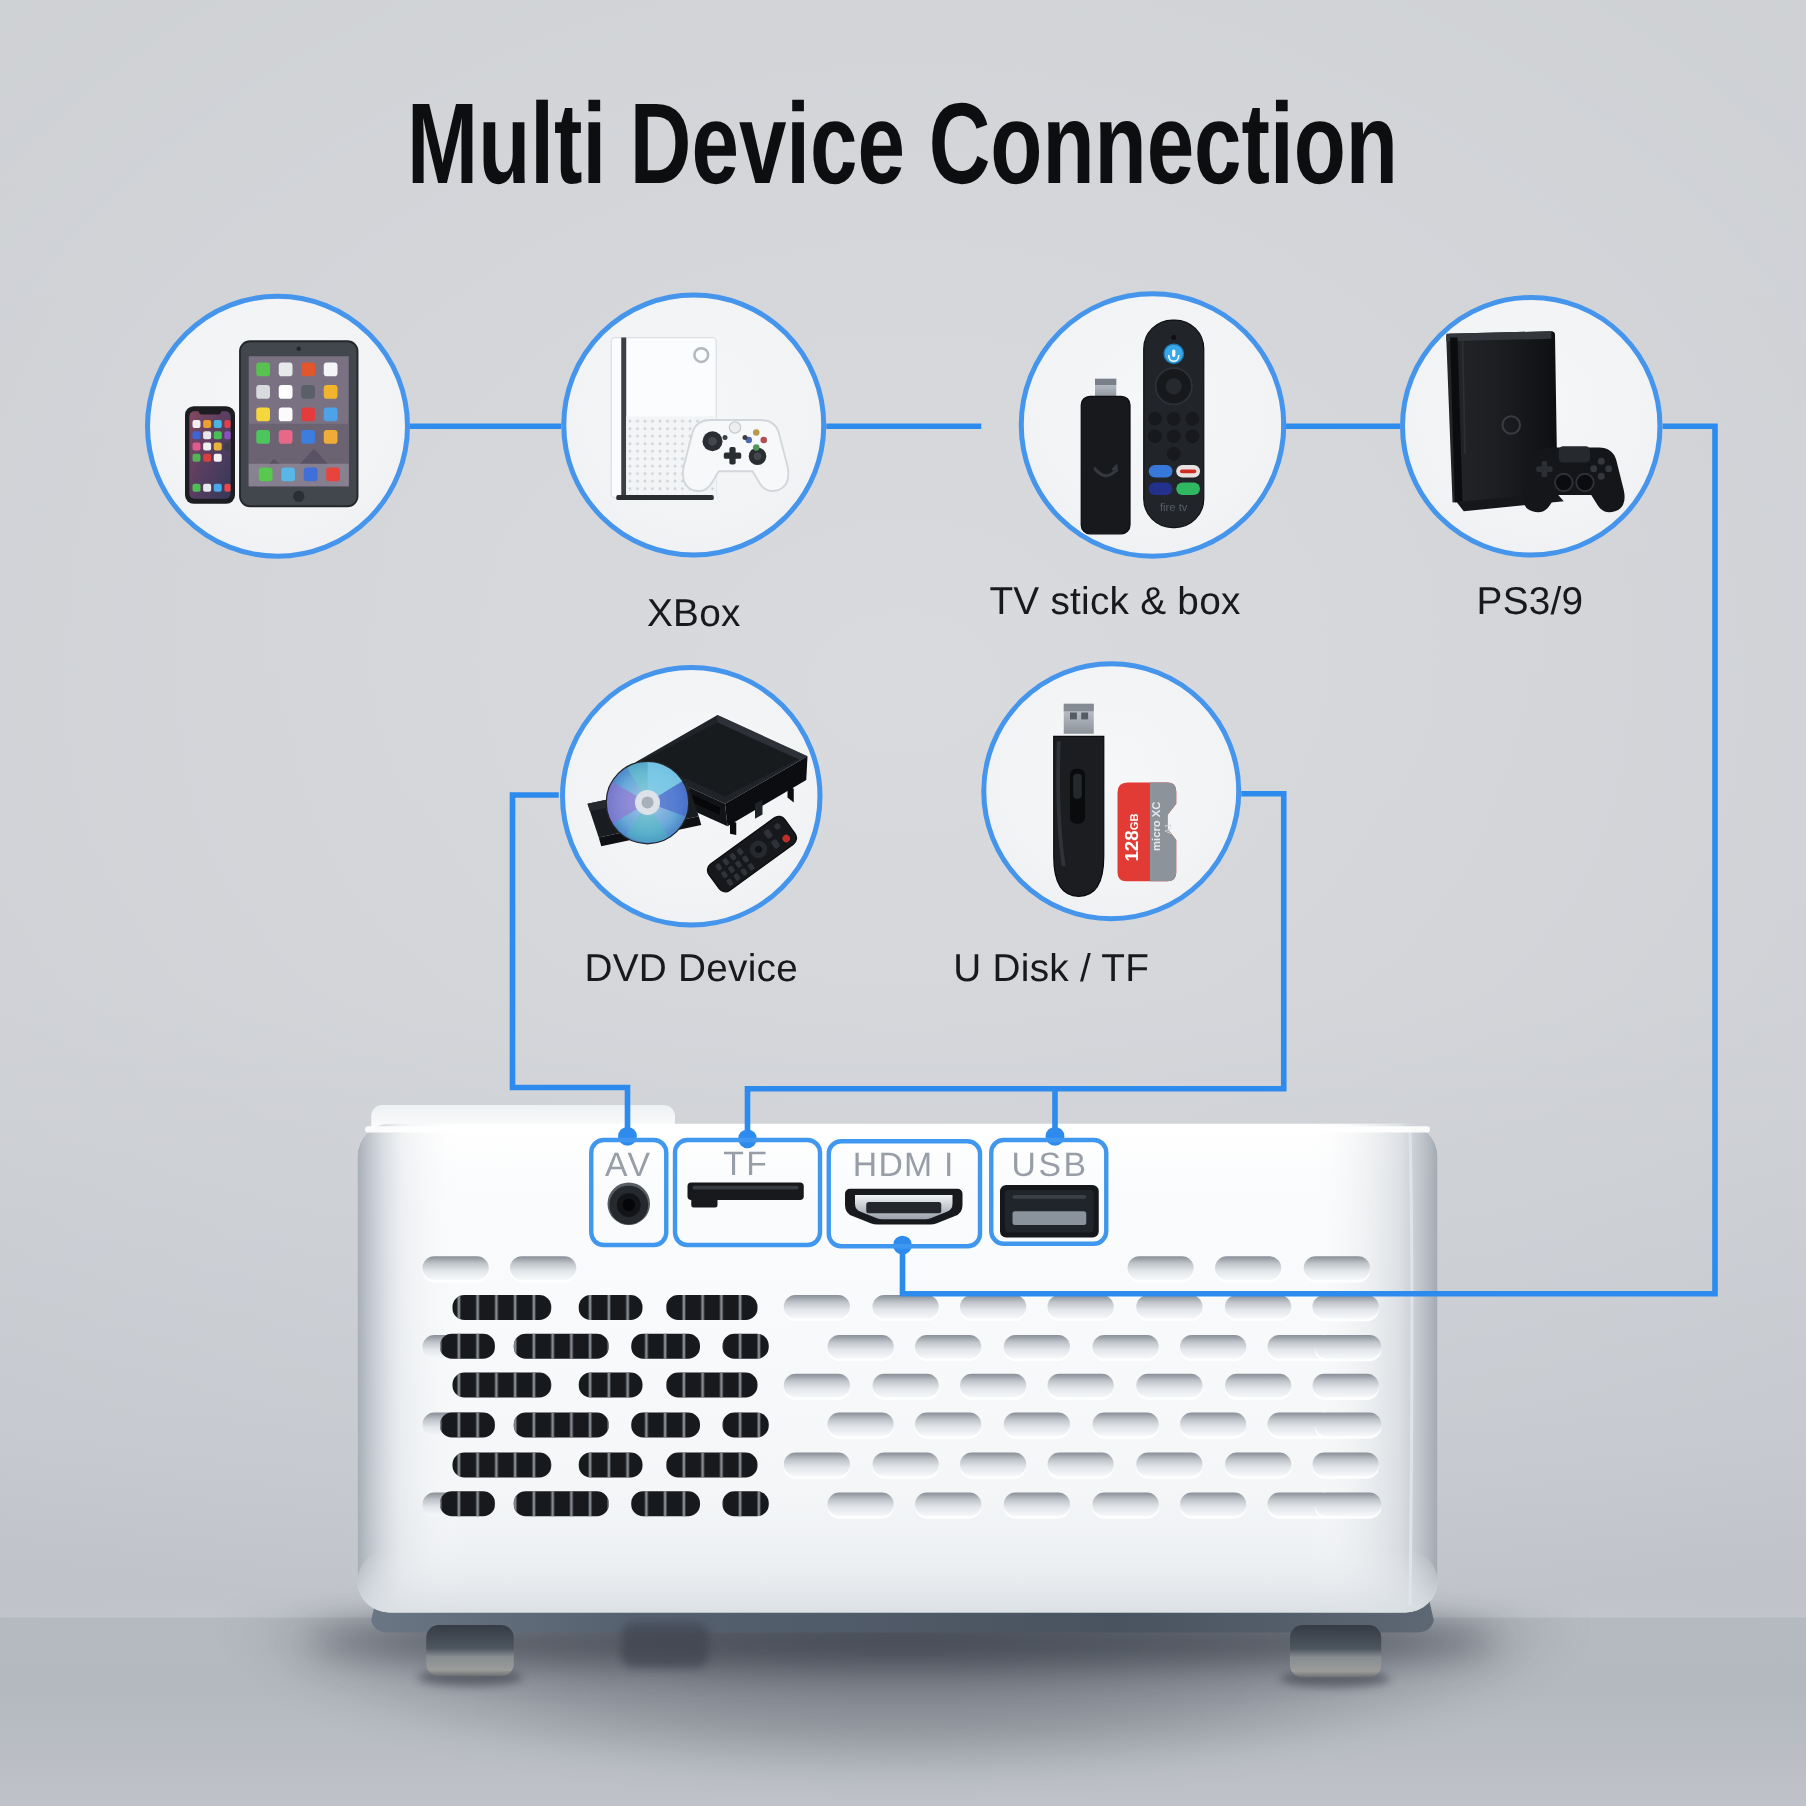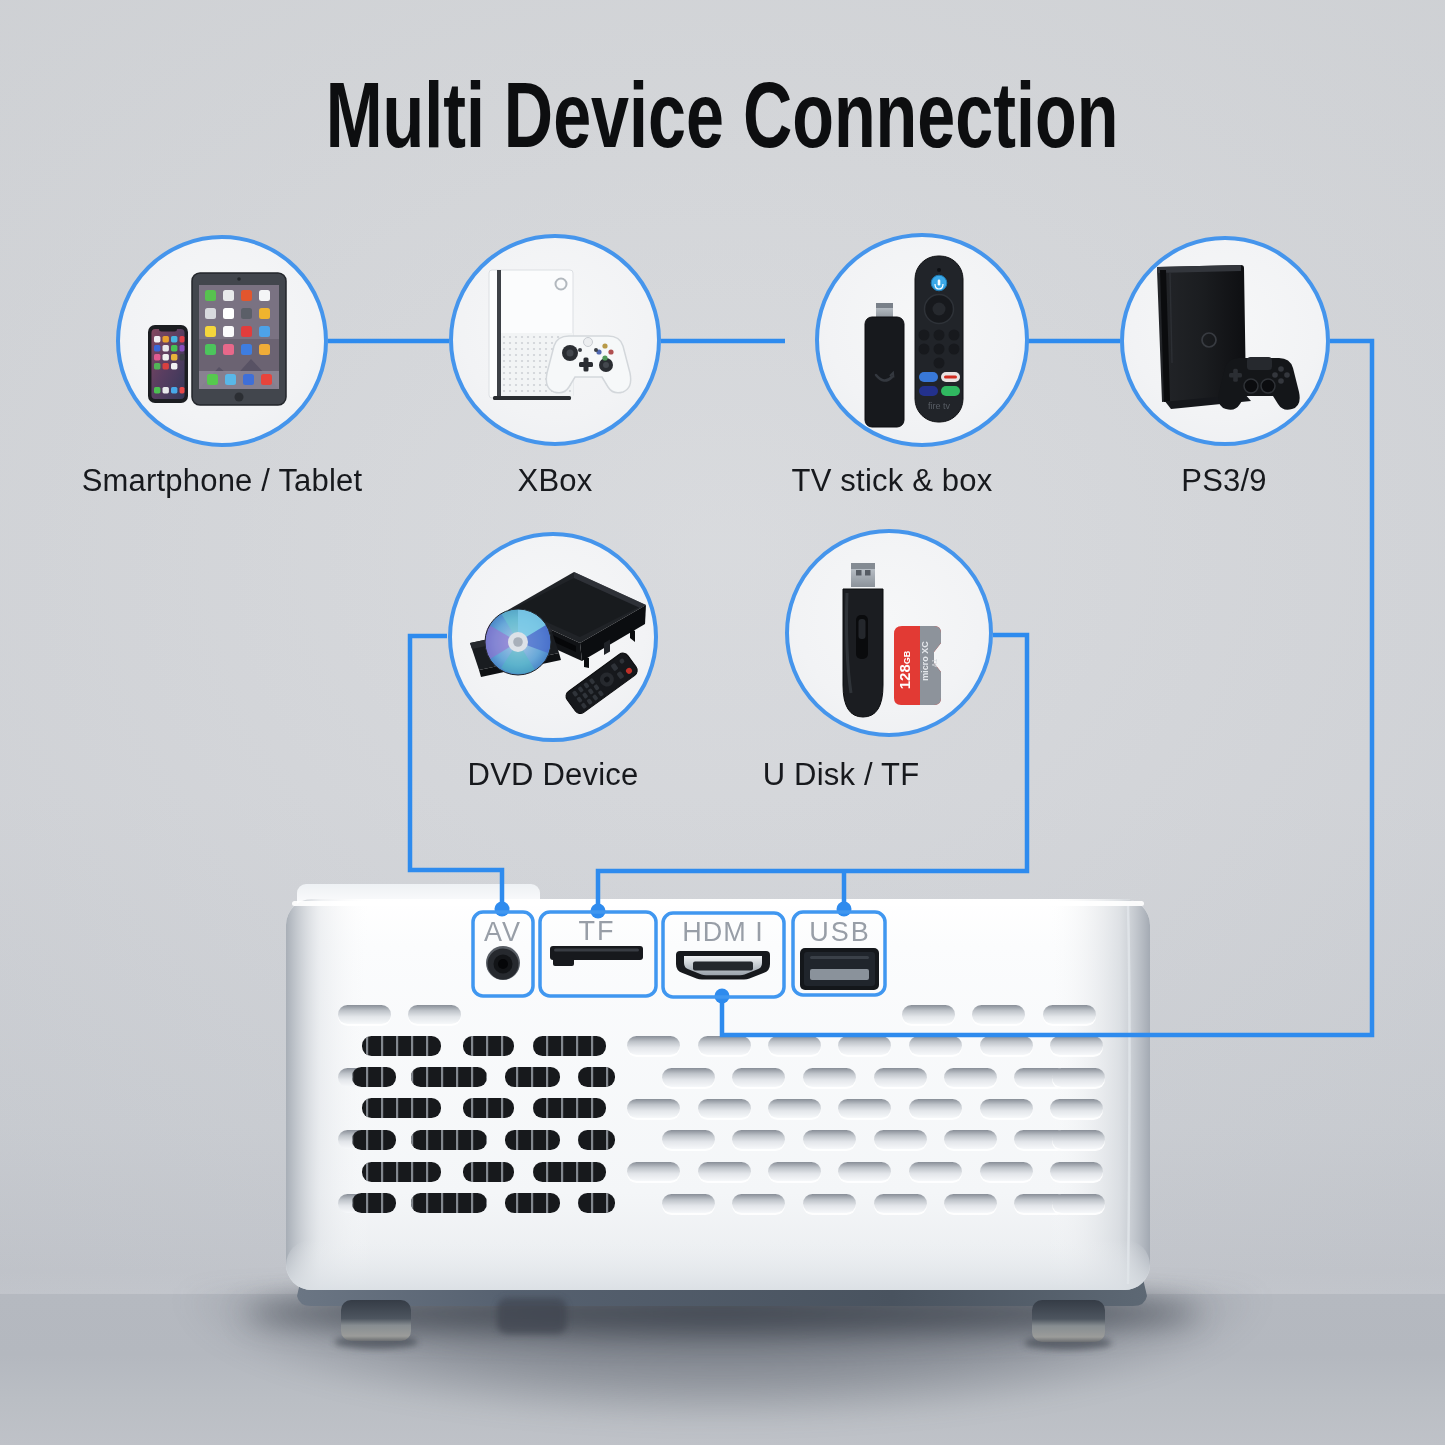--- a/index.html
+++ b/index.html
@@ -696,20 +696,19 @@
   <g>
    <path d="M105,101 q0,-8 8,-8 h32 q7,0 7,7 v10 l-7,9 v11 l7,9 v26 q0,7 -7,7 h-33 q-7,0 -7,-7 Z" fill="#e23a34"></path>
    <path d="M131,93 h14 q7,0 7,7 v10 l-7,9 v11 l7,9 v26 q0,7 -7,7 h-14 Z" fill="#8d939b"></path>
 
    <text x="121" y="137" transform="rotate(-90 121 137)" text-anchor="middle" font-family="'Liberation Sans',sans-serif" font-weight="bold" font-size="15" fill="#ffffff">128<tspan font-size="9">GB</tspan></text>
    <text x="139" y="128" transform="rotate(-90 139 128)" text-anchor="middle" font-family="'Liberation Sans',sans-serif" font-weight="bold" font-size="9" fill="#e4e7eb">micro XC</text>
    <text x="148" y="130" transform="rotate(-90 148 130)" text-anchor="middle" font-family="'Liberation Sans',sans-serif" font-size="7" fill="#d2d6db">A1</text>
   </g>
 </svg>
 </div>
-  <div class="lbl" style="left:222px;top:463px;">Smartphone / Tablet</div>
-  <div class="lbl" style="left:555px;top:463px;">XBox</div>
+  <div class="lbl" style="left:555px;top:473px;">XBox</div>
   <div class="lbl" style="left:892px;top:463px;">TV stick &amp; box</div>
   <div class="lbl" style="left:1224px;top:463px;">PS3/9</div>
   <div class="lbl" style="left:553px;top:757px;">DVD Device</div>
   <div class="lbl" style="left:841px;top:757px;">U Disk / TF</div>
   <div id="title">Multi Device Connection</div>
 </div>
 
 </body></html>

